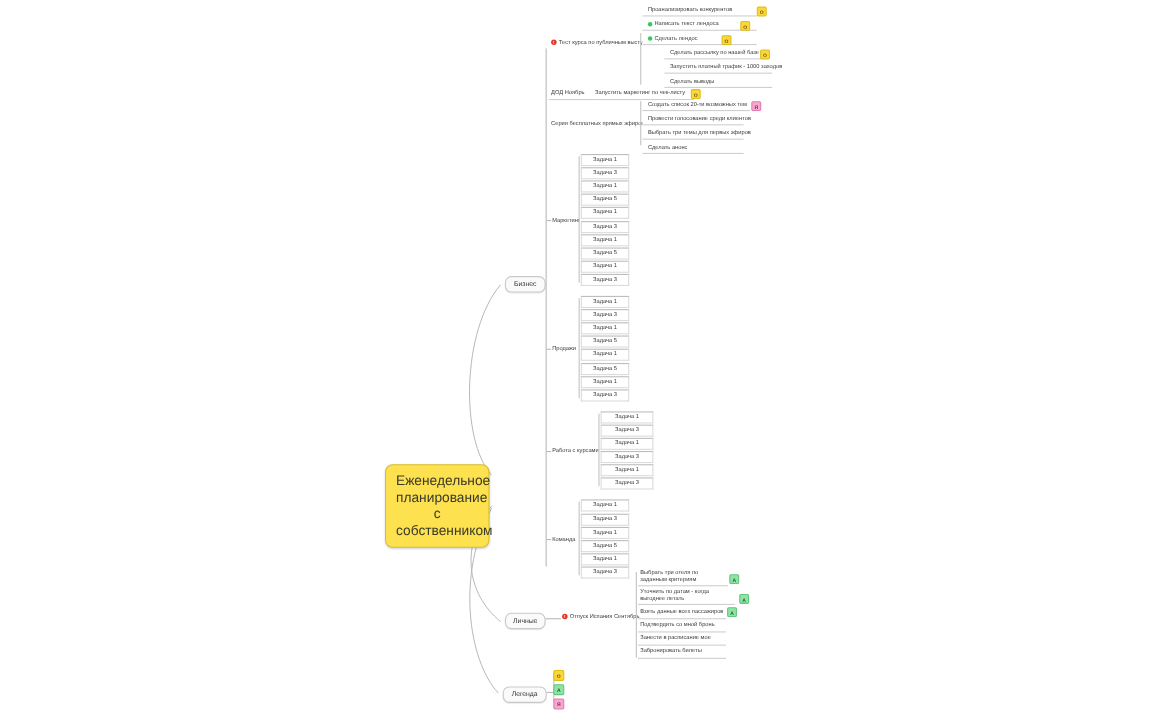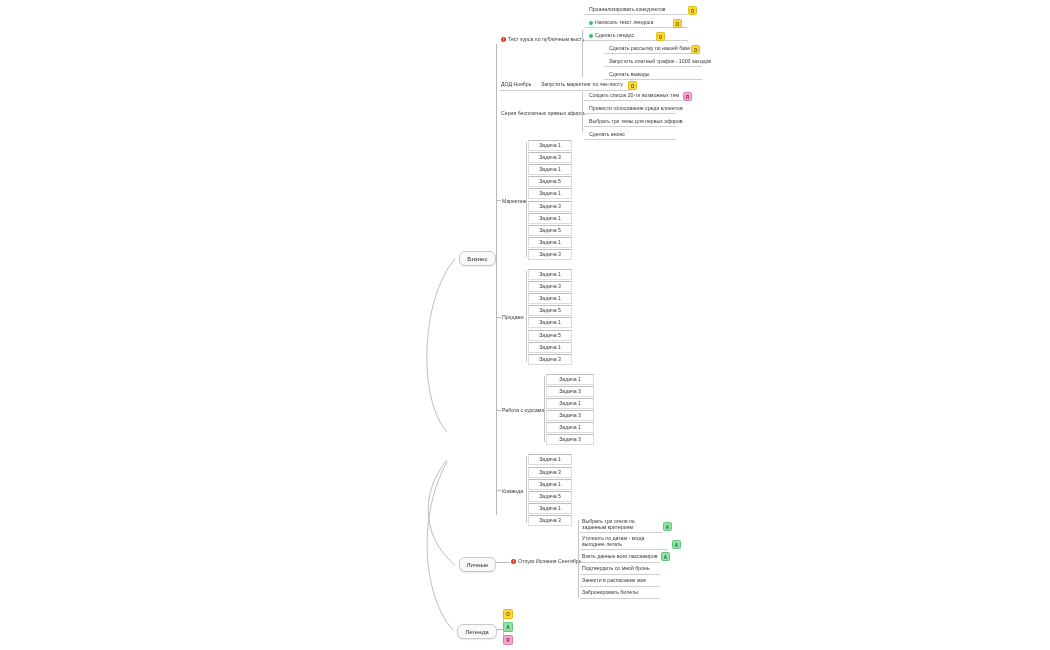--- a/index.html
+++ b/index.html
@@ -107,20 +107,21 @@
       <path d="M447,460 C418,495 424,540 455,565"></path>
 
       <path d="M447,462 C415,520 425,600 453,630"></path>
     </g>
     <g fill="none" stroke="#9e9e9e" stroke-width="0.8">
 
       <path d="M497,259 L497,259"></path>
     </g>
   </svg>
 
+  <div class="node root" style="left:350px;top:422px;width:95px;">Еженедельное планирование с собственником</div>
 
   <div class="node branch" style="left:459px;top:251px;width:37px;">Бизнес</div>
 
   <div class="node" style="left:496px;top:44px;width:1px;height:471px;background:#b9b9b9;"></div>
 
   <div class="node" style="left:499px;top:35px;width:105px;">
     <div class="leaf nb" style="font-size:5.2px;">
       <span class="prio">!</span><span>Тест курса по публичным выступлениям</span>
     </div>
   </div>

